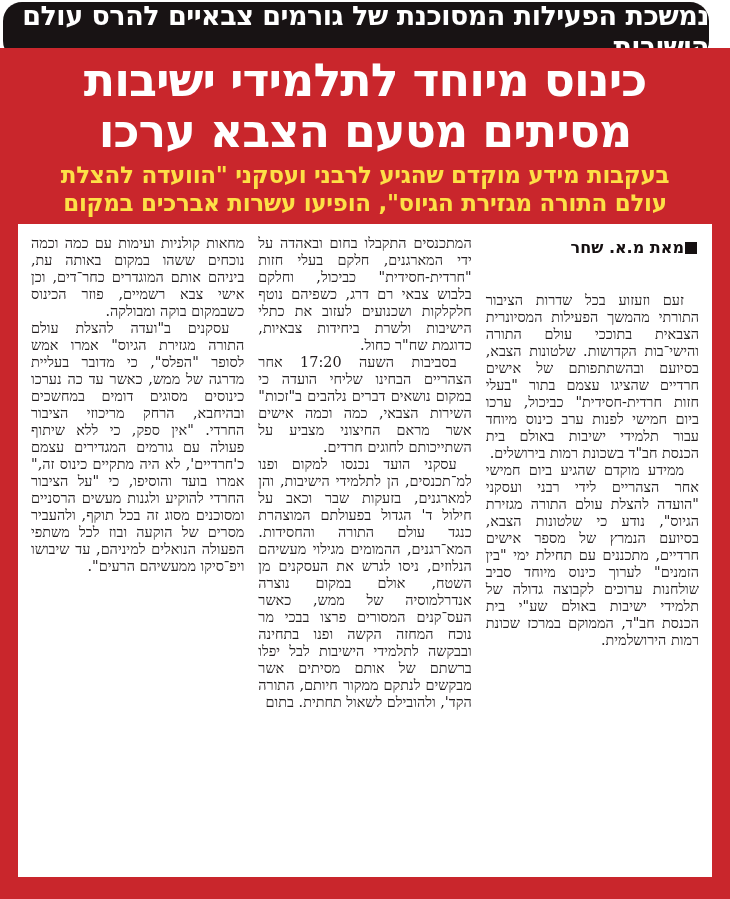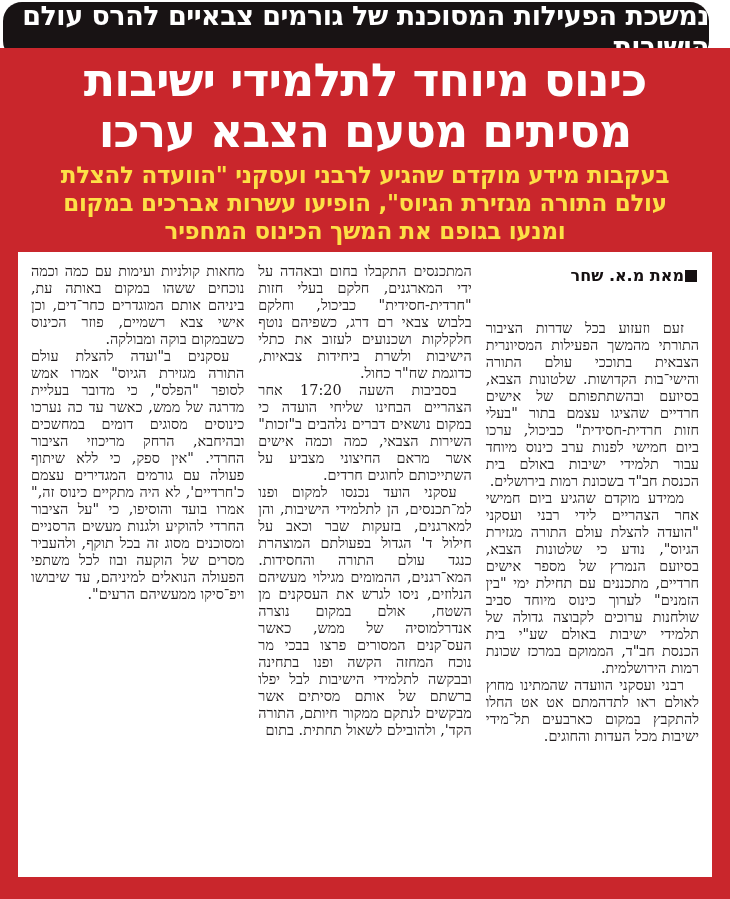--- a/index.html
+++ b/index.html
@@ -74,33 +74,31 @@
   <div class="red-frame">
 
     <div class="headline">
       <div>כינוס מיוחד לתלמידי ישיבות</div>
       <div>מסיתים מטעם הצבא ערכו</div>
     </div>
 
     <div class="subheadline">
       <div>בעקבות מידע מוקדם שהגיע לרבני ועסקני "הוועדה להצלת</div>
       <div>עולם התורה מגזירת הגיוס", הופיעו עשרות אברכים במקום</div>
-      <div>ומנעו בגופם את המשך הכינוס המחפיר</div>
     </div>
 
     <div class="article-box">
 
       <div class="col">
         <div class="byline">
           <span class="sq"></span>
           <span>מאת מ.א. שחר</span>
         </div>
         <p class="indent">זעם וזעזוע בכל שדרות הציבור התורתי מהמשך הפעילות המסיונרית הצבאית בתוככי עולם התורה והישי־בות הקדושות. שלטונות הצבא, בסיועם ובהשתתפותם של אישים חרדיים שהציגו עצמם בתור "בעלי חזות חרדית-חסידית" כביכול, ערכו ביום חמישי לפנות ערב כינוס מיוחד עבור תלמידי ישיבות באולם בית הכנסת חב"ד בשכונת רמות בירושלים.</p>
         <p class="indent">ממידע מוקדם שהגיע ביום חמישי אחר הצהריים לידי רבני ועסקני "הועדה להצלת עולם התורה מגזירת הגיוס", נודע כי שלטונות הצבא, בסיועם הנמרץ של מספר אישים חרדיים, מתכננים עם תחילת ימי "בין הזמנים" לערוך כינוס מיוחד סביב שולחנות ערוכים לקבוצה גדולה של תלמידי ישיבות באולם שע"י בית הכנסת חב"ד, הממוקם במרכז שכונת רמות הירושלמית.</p>
-        <p class="indent">רבני ועסקני הוועדה שהמתינו מחוץ לאולם ראו לתדהמתם אט אט החלו להתקבץ במקום כארבעים תל־מידי ישיבות מכל העדות והחוגים.</p>
       </div>
 
       <div class="col">
         <p>המתכנסים התקבלו בחום ובאהדה על ידי המארגנים, חלקם בעלי חזות "חרדית-חסידית" כביכול, וחלקם בלבוש צבאי רם דרג, כשפיהם נוטף חלקלקות ושכנועים לעזוב את כתלי הישיבות ולשרת ביחידות צבאיות, כדוגמת שח"ר כחול.</p>
         <p class="indent">בסביבות השעה 17:20 אחר הצהריים הבחינו שליחי הועדה כי במקום נושאים דברים נלהבים ב"זכות" השירות הצבאי, כמה וכמה אישים אשר מראם החיצוני מצביע על השתייכותם לחוגים חרדים.</p>
         <p class="indent">עסקני הועד נכנסו למקום ופנו למ־תכנסים, הן לתלמידי הישיבות, והן למארגנים, בזעקות שבר וכאב על חילול ד' הגדול בפעולתם המוצהרת כנגד עולם התורה והחסידות. המא־רגנים, ההמומים מגילוי מעשיהם הנלוזים, ניסו לגרש את העסקנים מן השטח, אולם במקום נוצרה אנדרלמוסיה של ממש, כאשר העס־קנים המסורים פרצו בבכי מר נוכח המחזה הקשה ופנו בתחינה ובבקשה לתלמידי הישיבות לבל יפלו ברשתם של אותם מסיתים אשר מבקשים לנתקם ממקור חיותם, התורה הקד', ולהובילם לשאול תחתית. בתום</p>
       </div>
 
       <div class="col">
         <p>מחאות קולניות ועימות עם כמה וכמה נוכחים ששהו במקום באותה עת, ביניהם אותם המוגדרים כחר־דים, וכן אישי צבא רשמיים, פוזר הכינוס כשבמקום בוקה ומבולקה.</p>

